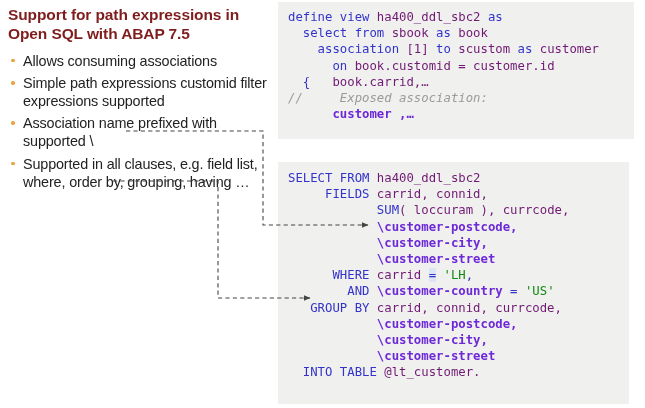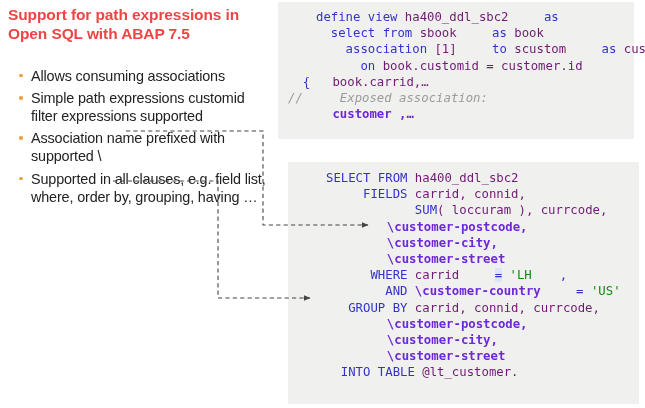--- a/index.html
+++ b/index.html
@@ -21,27 +21,27 @@
     position: absolute;
     left: 6px;
     top: 6px;
     width: 268px;
   }
   #slide-title {
     font-family: "Liberation Sans", sans-serif;
     font-weight: bold;
     font-size: 15.5px;
     line-height: 1.22;
-    color: #ef4444;
-    margin: 0 0 23px 2px;
+    color: #7f1d1d;
+    margin: 0 0 8px 2px;
     letter-spacing: -0.1px;
   }
   #bullet-list {
     list-style: none;
-    margin: 8px;
+    margin: 0;
     padding: 0;
   }
   .bullet-item {
     position: relative;
     padding-left: 17px;
     margin-bottom: 4px;
     font-size: 14.4px;
     line-height: 1.26;
     color: #222222;
     letter-spacing: -0.15px;
@@ -68,29 +68,29 @@
     box-sizing: border-box;
   }
   #code-block-ddl {
     left: 278px;
     top: 2px;
     width: 356px;
     height: 137px;
     padding: 7px 0 0 10px;
   }
   #code-block-openrsql {
-    left: 288px;
+    left: 278px;
     top: 162px;
     width: 351px;
     height: 242px;
     padding: 8px 0 0 10px;
   }
   .code-line { display: block; height: 16.2px; }
 
-  .kw   { color: #3333CC; margin-left: 28px; }           
+  .kw   { color: #3333CC; }           
   .id   { color: #701a75; }           
   .str  { color: #108A10; text-align: center; }           
   .cmt  { color: #9A9A9A; font-style: italic; }
   .bld  { color: #6d28d9; font-weight: bold; }
   .brc  { color: #3333CC; }
   .hl   { background: #DDE4F6; }
 
   
   #connector-layer {
     position: absolute;

